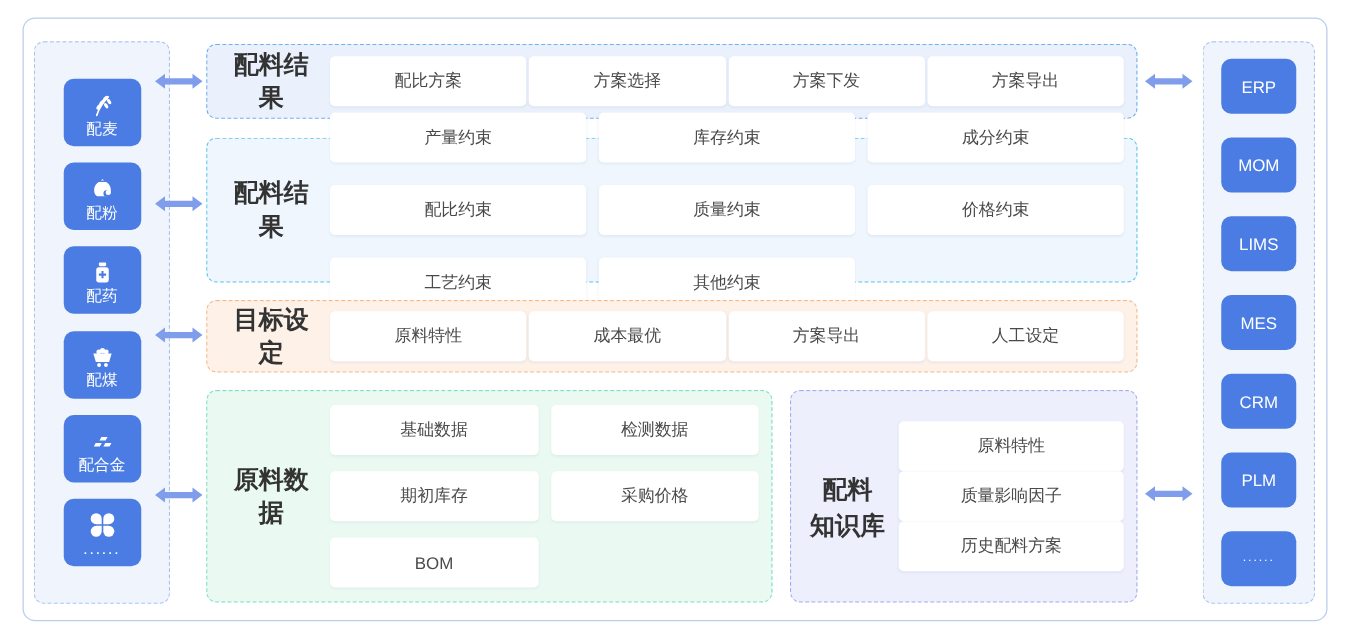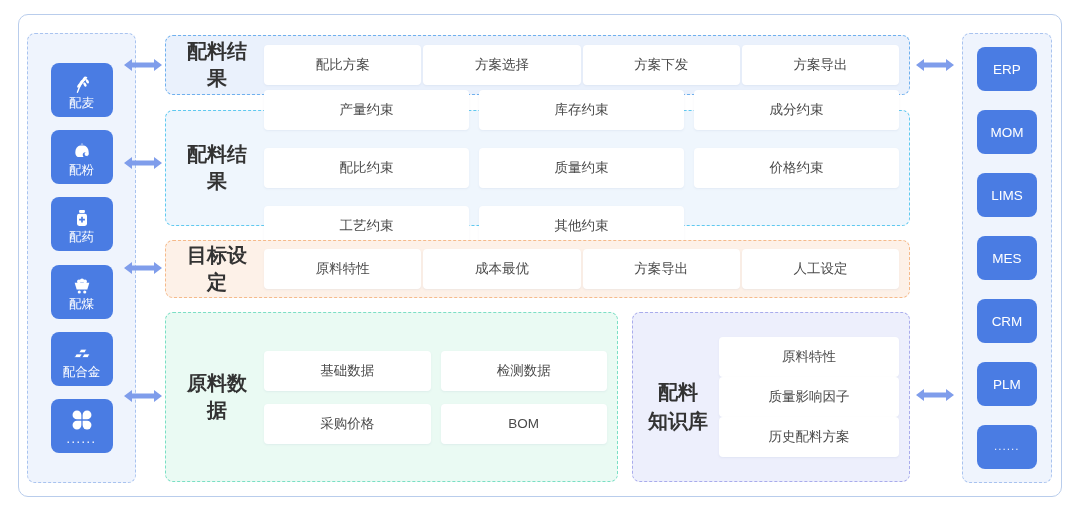--- a/index.html
+++ b/index.html
@@ -176,20 +176,21 @@
     <div class="box">方案导出</div>
     <div class="box">人工设定</div>
   </div>
 </div>
 
 <div class="section sec-materials">
   <div class="sec-label">原料数据</div>
   <div class="grid-2col">
     <div class="box h38">基础数据</div>
     <div class="box h38">检测数据</div>
+    <div class="box h38">期初库存</div>
     <div class="box h38">采购价格</div>
     <div class="box h38">BOM</div>
   </div>
 </div>
 
 <div class="section sec-knowledge">
   <div class="sec-label narrow">
     <div>配料</div>
     <div>知识库</div>
   </div>

